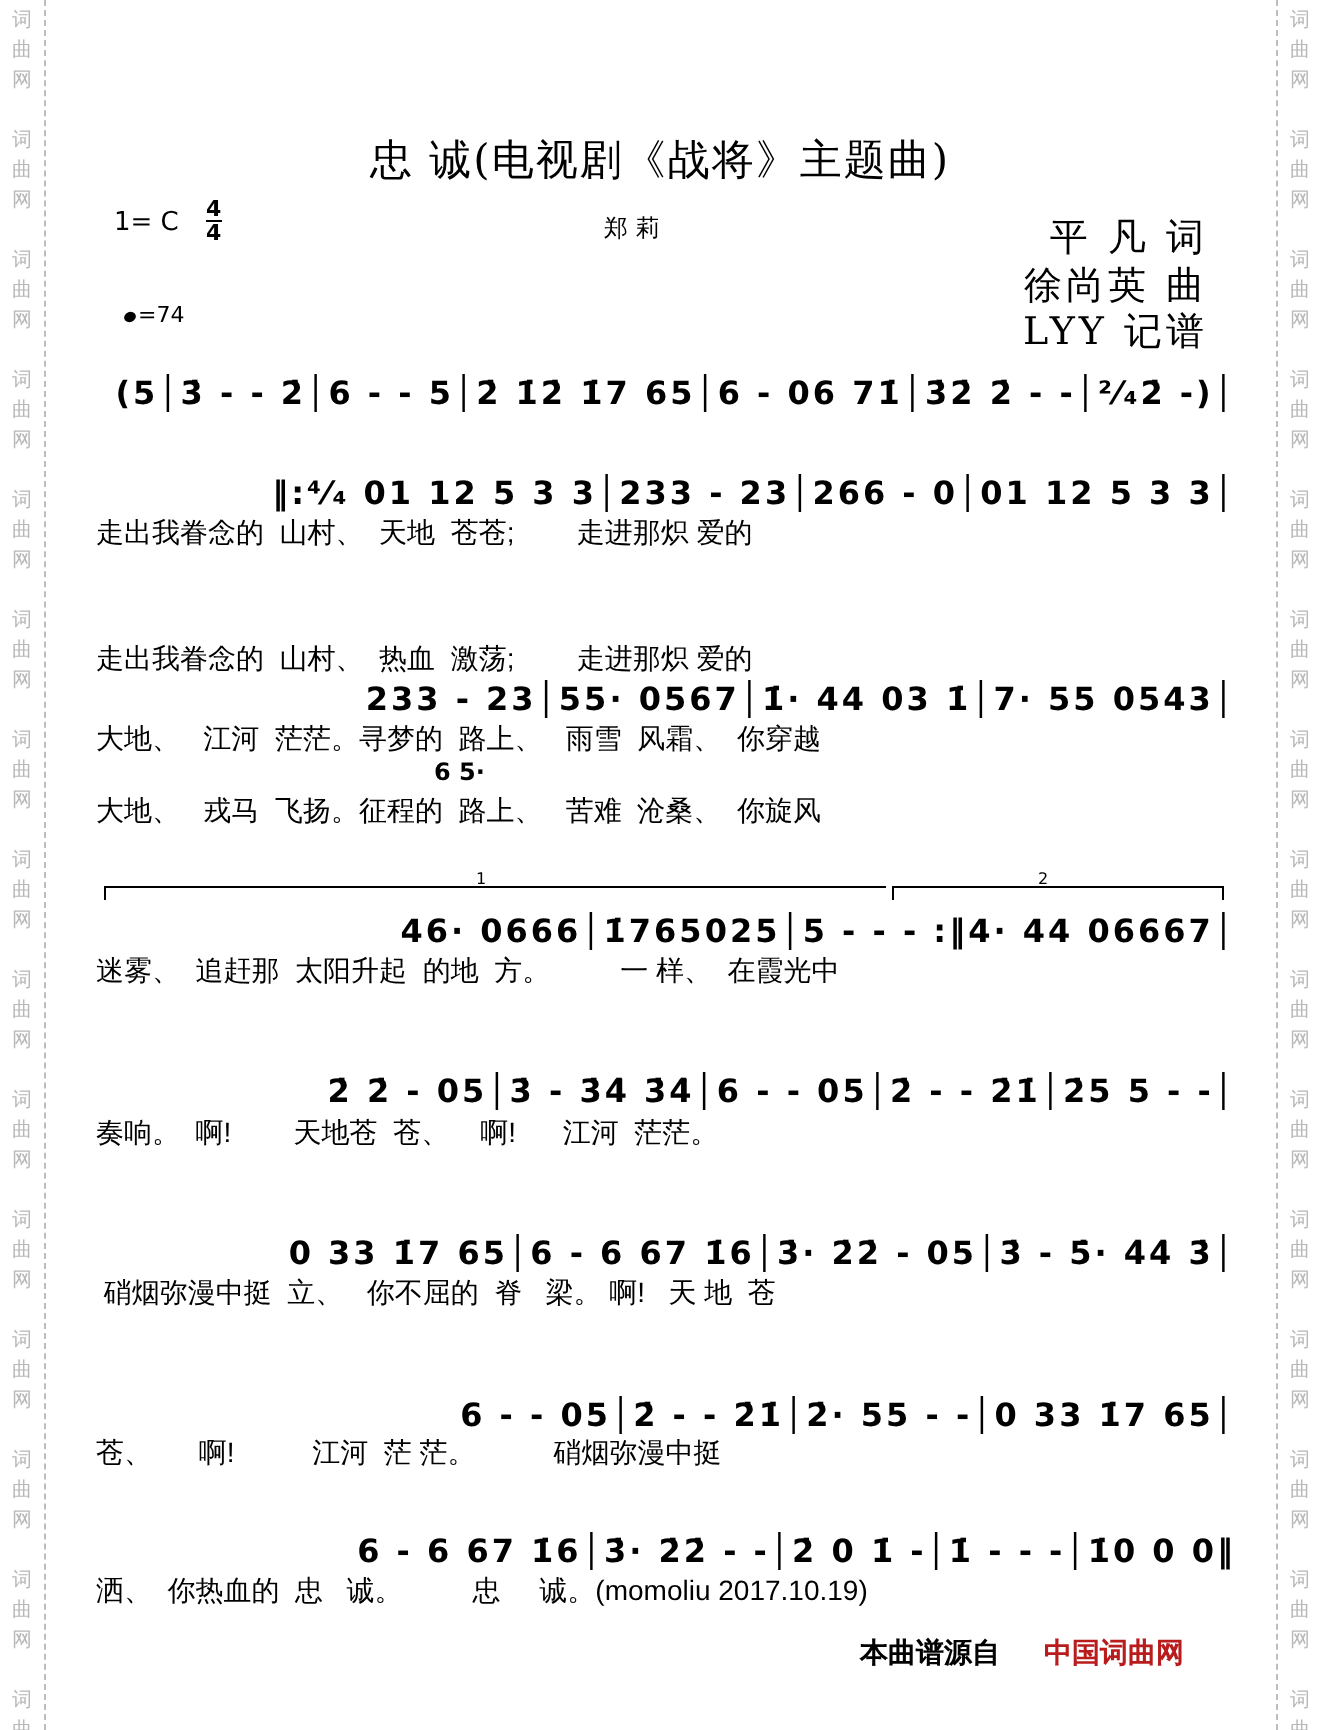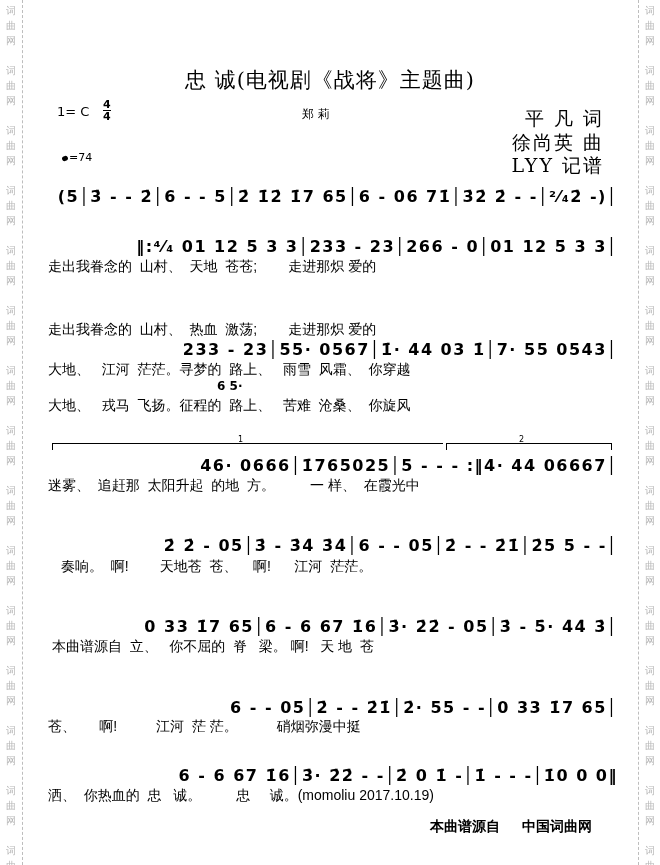--- a/index.html
+++ b/index.html
@@ -20,21 +20,21 @@
   .tempo { position:absolute; left:62px; top:151px; font-size:11px; font-family:"DejaVu Sans", sans-serif; }
   .tempo .dot { display:inline-block; width:6px; height:5px; background:#000; border-radius:50%; transform:rotate(-20deg); margin-right:1px; }
   .credit { position:absolute; right:56px; text-align:right; font-family:"DejaVu Serif", serif; font-size:19px; letter-spacing:2px; }
   .row { position:absolute; left:50px; width:568px; height:24px;
          font-family:"DejaVu Sans", sans-serif; font-weight:bold; font-size:16px; white-space:nowrap;text-align:right; }
   .lyric { position:absolute; left:48px; font-family:Liberation Sans, sans-serif; font-size:14px; white-space:pre; letter-spacing:0px; }
   .volta { position:absolute; border-top:1px solid #000; border-left:1px solid #000; height:6px; }
   .volta-r { border-right:1px solid #000; }
   .volta-label { position:absolute; top:-9px; font-size:8px; font-family:"DejaVu Sans", sans-serif; }
   .source { position:absolute; top:818px; left:430px; font-size:14px; font-weight:bold; font-family:"DejaVu Sans", sans-serif; }
-  .source .src-site { color:#000000; margin-left:22px; }
+  .source .src-site { color:#b91c1c; margin-left:22px; }
   .inline-note { position:absolute; font-family:"DejaVu Sans", sans-serif; font-weight:bold; font-size:12px; }
 </style>
 </head>
 <body>
 
 <div class="wm-col left">
     <div class="wm-group" style="top: 3px;">词<br>曲<br>网</div>
     <div class="wm-group" style="top: 63px;">词<br>曲<br>网</div>
     <div class="wm-group" style="top: 123px;">词<br>曲<br>网</div>
     <div class="wm-group" style="top: 183px;">词<br>曲<br>网</div>
@@ -89,22 +89,22 @@
     <div class="row" style="top: 456px; letter-spacing: 1.5px;">46· 0666│1̇765025│5 - - - :‖4· 44 06667│</div>
     <div class="row" style="top: 536px; letter-spacing: 1.5px;">2̇ 2̇ - 05│3̇ - 3̇4̇ 3̇4̇│6 - - 05│2̇ - - 2̇1̇│2̇5 5 - -│</div>
     <div class="row" style="top: 617px; letter-spacing: 1.5px;">0 33 1̇7 65│6 - 6 67 1̇6│3̇· 2̇2̇ - 05│3̇ - 5̇· 4̇4̇ 3̇│</div>
     <div class="row" style="top: 698px; letter-spacing: 1.5px;">6 - - 05│2̇ - - 2̇1̇│2̇· 55 - -│0 33 1̇7 65│</div>
     <div class="row" style="top: 766px; letter-spacing: 1.5px;">6 - 6 67 1̇6│3̇· 2̇2̇ - -│2̇ 0 1̇ -│1̇ - - -│1̇0 0 0‖</div>
     <div class="lyric" style="top: 258px;">走出我眷念的  山村、  天地  苍苍;        走进那炽 爱的</div>
     <div class="lyric" style="top: 284px; margin-top: 37px;">走出我眷念的  山村、  热血  激荡;        走进那炽 爱的</div>
     <div class="lyric" style="top: 361px;">大地、   江河  茫茫。寻梦的  路上、   雨雪  风霜、  你穿越</div>
     <div class="lyric" style="top: 397px;">大地、   戎马  飞扬。征程的  路上、   苦难  沧桑、  你旋风</div>
     <div class="lyric" style="top: 477px; text-align: right;">迷雾、  追赶那  太阳升起  的地  方。         一 样、  在霞光中</div>
-    <div class="lyric" style="top: 558px; margin-left: 13px;">奏响。  啊!        天地苍  苍、    啊!      江河  茫茫。</div>
-    <div class="lyric" style="top: 638px;"> 本曲谱源自  立、   你不屈的  脊   梁。 啊!   天 地  苍</div>
+    <div class="lyric" style="top: 558px;">奏响。  啊!        天地苍  苍、    啊!      江河  茫茫。</div>
+    <div class="lyric" style="top: 638px;"> 硝烟弥漫中挺  立、   你不屈的  脊   梁。 啊!   天 地  苍</div>
     <div class="lyric" style="top: 718px;">苍、      啊!          江河  茫 茫。          硝烟弥漫中挺</div>
     <div class="lyric" style="top: 787px;">洒、  你热血的  忠   诚。         忠     诚。(momoliu 2017.10.19)</div>
     <div class="inline-note" style="left: 196px; top: 379px; margin-left: 21px;">6 5·</div>
     <div class="volta" style="left: 52px; top: 443px; width: 390px;">
       <span class="volta-label" style="left: 185px;">1</span>
     </div>
     <div class="volta volta-r" style="left: 446px; top: 443px; width: 164px;">
       <span class="volta-label" style="left: 72px;">2</span>
     </div>
   </div>

